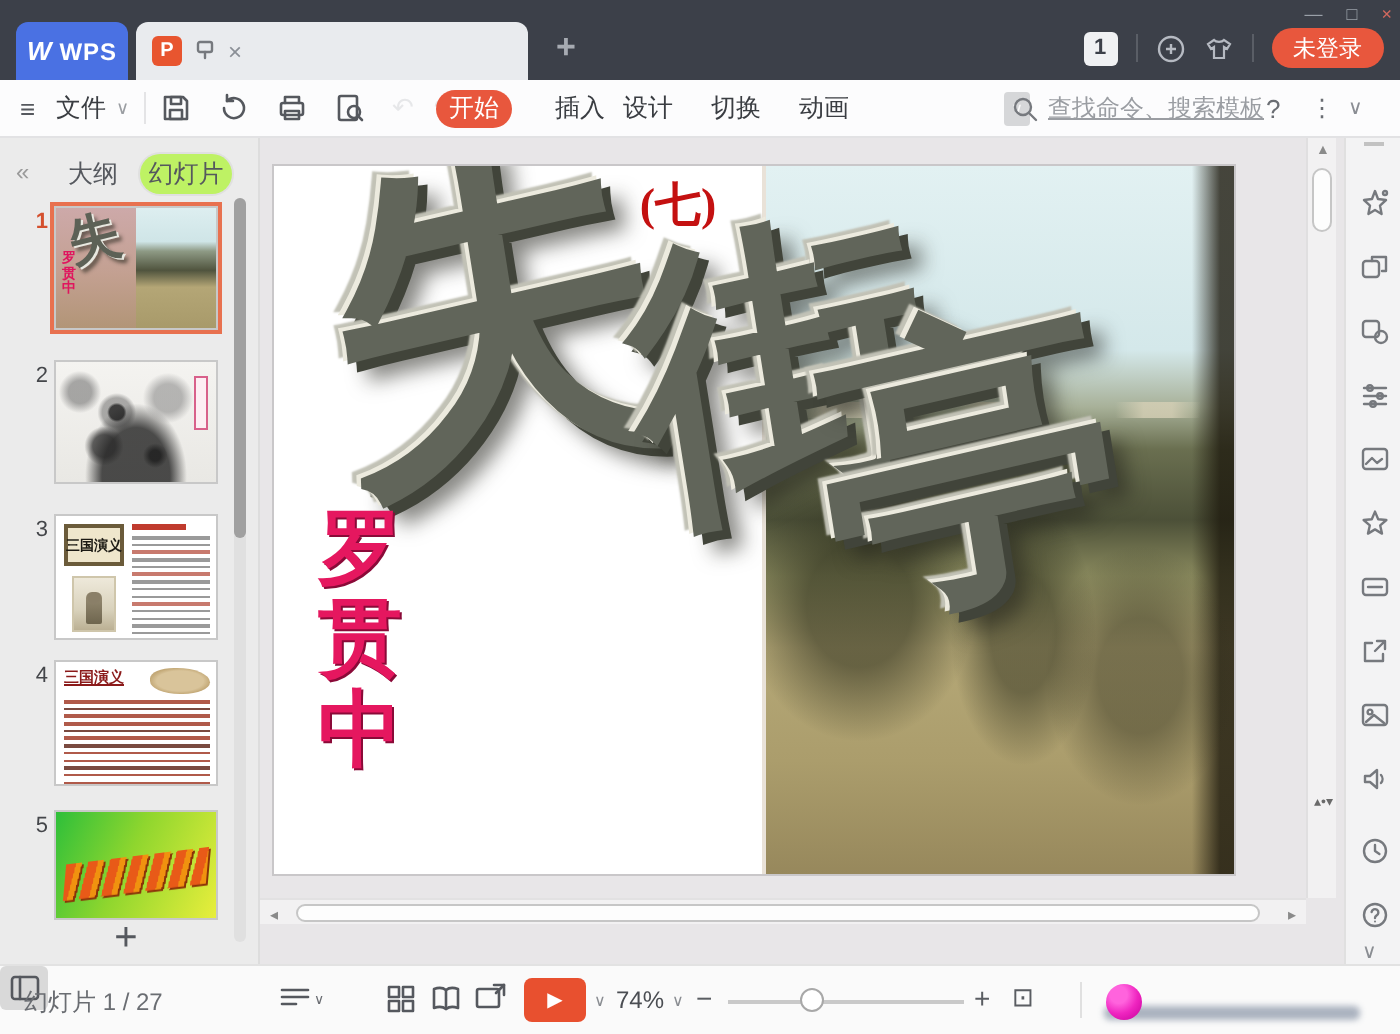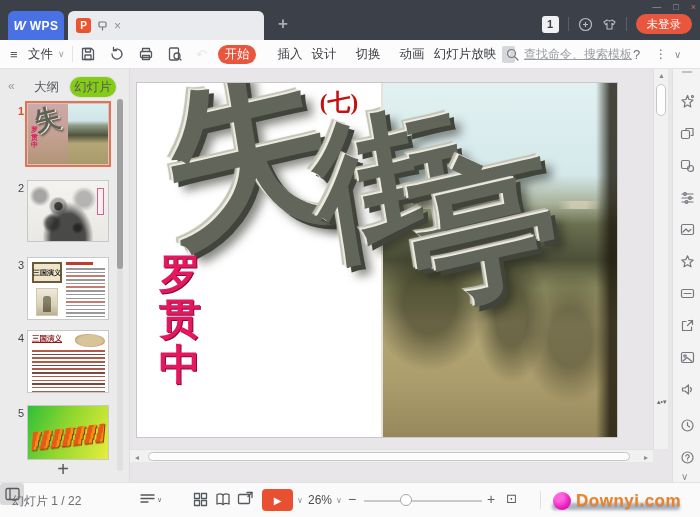--- a/index.html
+++ b/index.html
@@ -49,21 +49,21 @@
   .rb-search .ph { font-size:12px; color:#9a9da2; }
   .rb-help { left:633px; color:#6a6d73; font-size:13px; }
   .rb-more { left:655px; color:#6a6d73; font-size:12px; }
   .rb-collapse { left:674px; color:#8a8d93; font-size:10px; }
 
   
   .sidebar { position:absolute; left:0; top:69px; width:130px; height:413px; background:#ebebeb; border-right:1px solid #dddddd; }
   .sb-tabs { position:absolute; left:0; top:8px; width:130px; height:20px; }
   .sb-collapse { position:absolute; left:8px; top:2px; color:#9a9a9a; font-size:12px; }
   .sb-outline { position:absolute; left:34px; top:2px; font-size:12.5px; color:#55585e; }
-  .sb-slides { position:absolute; left:70px; top:0; width:46px; height:20px; background:#84cc16; border-radius:10px; font-size:12.5px; color:#55585e; display:flex; align-items:center; justify-content:center; box-shadow:0 0 0 1px #e0e0e0; }
+  .sb-slides { position:absolute; left:70px; top:0; width:46px; height:20px; background:#bef264; border-radius:10px; font-size:12.5px; color:#55585e; display:flex; align-items:center; justify-content:center; box-shadow:0 0 0 1px #e0e0e0; }
   .thumb { position:absolute; left:27px; width:82px; background:#fff; border:1px solid #c8c8c8; overflow:hidden; }
   .t-num { position:absolute; left:10px; width:14px; text-align:right; font-size:11px; color:#44464a; }
   .t-num.active { color:#d4502e; font-weight:bold; }
   .thumb.sel { outline:2px solid #e8714f; }
   
   .m-left { position:absolute; left:0; top:0; width:50%; height:100%; background:linear-gradient(180deg,#cda9a9 0%,#c3a091 55%,#b29577 100%); }
   .m-right { position:absolute; right:0; top:0; width:50%; height:100%;
     background:linear-gradient(180deg,#ddeef0 0%,#cfe5e7 28%,#8e9a85 36%,#50543e 52%,#b4a676 66%,#a89a6a 100%); }
   .m-title { position:absolute; left:6px; top:-2px; font-size:26px; font-weight:bold; color:#5d6156; transform:rotate(-14deg); text-shadow:1px 1px 0 #e8e8e0, 2px 3px 2px rgba(40,40,30,.6); }
   .m-author { position:absolute; left:3px; top:22px; width:8px; font-size:7px; font-weight:bold; color:#e0155e; line-height:1.1; word-break:break-all; }
@@ -254,21 +254,20 @@
     <div class="undo-redo">
       <span class="dis">↶</span>
       <span class="dis">↷</span>
     </div>
     <span class="qat-caret">∨</span>
     <div class="tab-start">开始</div>
     <div class="m-tab mt-1">插入</div>
     <div class="m-tab mt-2">设计</div>
     <div class="m-tab mt-3">切换</div>
     <div class="m-tab mt-4">动画</div>
-    <div class="m-tab mt-5">幻灯片放映</div>
     <div class="ss-caret">∨</div>
     <div class="rb-search">
       <svg width="13" height="13" viewBox="0 0 13 13">
           <circle cx="5.5" cy="5.5" r="4" class="ic-gray"></circle>
           <line x1="8.5" y1="8.5" x2="12" y2="12" class="ic-gray"></line>
         </svg>
       <span class="ph">查找命令、搜索模板</span>
     </div>
     <span class="rb-help">?</span>
     <span class="rb-more">⋮</span>
@@ -461,21 +460,21 @@
       <svg width="15" height="15" viewBox="0 0 15 15">
           <circle cx="7.5" cy="7.5" r="5.5" class="ic-gray"></circle>
           <path d="M5.8 6 a1.7 1.7 0 1 1 2.4 1.8 c-.5.3-.7.6-.7 1.2" class="ic-gray"></path>
           <circle cx="7.5" cy="10.8" r=".5" fill="#76797e"></circle>
         </svg>
     </span>
     <span class="rp-chevron">∨</span>
   </div>
 
   <div class="statusbar">
-    <span class="st-counter">幻灯片 1 / 22</span>
+    <span class="st-counter">幻灯片 1 / 27</span>
 
     <span class="st-ic view-lines">
       <svg width="17" height="17" viewBox="0 0 17 17">
           <line x1="2" y1="5" x2="15" y2="5" class="ic-stroke"></line>
           <line x1="2" y1="8.5" x2="15" y2="8.5" class="ic-stroke"></line>
           <line x1="2" y1="12" x2="9" y2="12" class="ic-stroke"></line>
         </svg>
     </span>
     <span class="st-ic view-lines-caret">∨</span>
     <span class="view-normal">
@@ -504,27 +503,26 @@
           <path d="M10 1.5 h5 v5" class="ic-stroke"></path>
           <path d="M15 1.5 L11 5.5" class="ic-stroke"></path>
         </svg>
     </span>
 
     <div class="play-btn">
       <span>▶</span>
     </div>
     <span class="play-caret">∨</span>
 
-    <span class="zoom-val">26%</span>
+    <span class="zoom-val">74%</span>
     <span class="zoom-caret">∨</span>
     <span class="zoom-minus">−</span>
     <div class="zoom-track"></div>
     <div class="zoom-thumb"></div>
     <span class="zoom-plus">+</span>
     <span class="fit-ic">⊡</span>
     <span class="st-sep"></span>
 
     <div class="wm-smudge"></div>
     <div class="wm-dot"></div>
-    <span class="wm-text">Downyi.com</span>
   </div>
 
 </div>
 
 </body></html>

